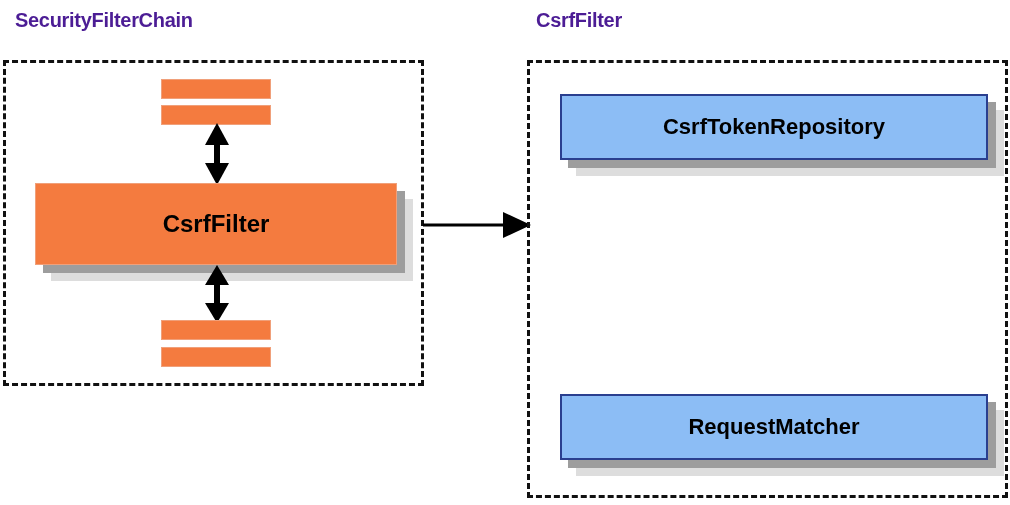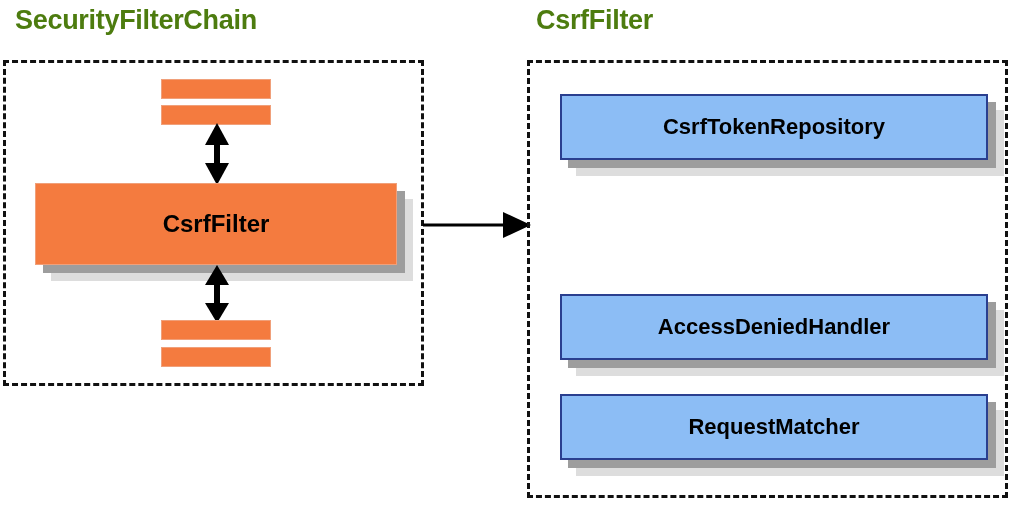--- a/index.html
+++ b/index.html
@@ -7,23 +7,23 @@
     width:1010px;height:505px;background:#ffffff;
     font-family:"Liberation Sans","DejaVu Sans",sans-serif;
     overflow:hidden;position:relative;
   }
   .canvas{position:absolute;left:0;top:0;width:1010px;height:505px;}
 
   
   .panel-title{
     position:absolute;
     font-weight:bold;
-    font-size:27px;
+    font-size:20px;
     line-height:30px;
-    color:#4d7c0f;
+    color:#4c1d95;
     letter-spacing:-0.3px;
     white-space:nowrap;
   }
   #title-left{left:15px;top:5px;}
   #title-right{left:536px;top:5px;}
 
   
   .dashed-box{
     position:absolute;
     border:3px dashed #111111;
@@ -127,25 +127,20 @@
 
   <div class="dashed-box" id="panel-right"></div>
 
   <div class="card blue-card" id="blue-card-0">
     <div class="sh2"></div>
     <div class="sh1"></div>
     <div class="face">CsrfTokenRepository</div>
   </div>
 
 
-  <div class="card blue-card" id="blue-card-2">
-    <div class="sh2"></div>
-    <div class="sh1"></div>
-    <div class="face">AccessDeniedHandler</div>
-  </div>
 
   <div class="card blue-card" id="blue-card-3">
     <div class="sh2"></div>
     <div class="sh1"></div>
     <div class="face">RequestMatcher</div>
   </div>
 
 </div>
 
 </body></html>

